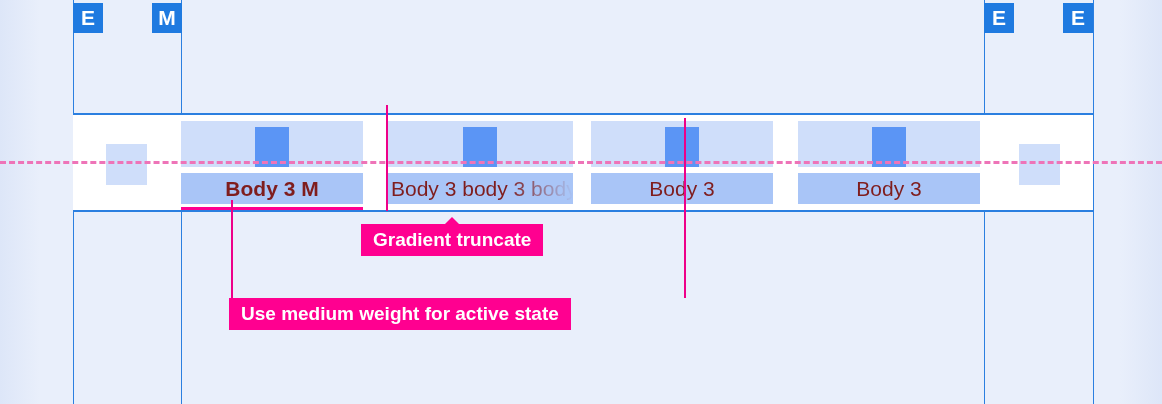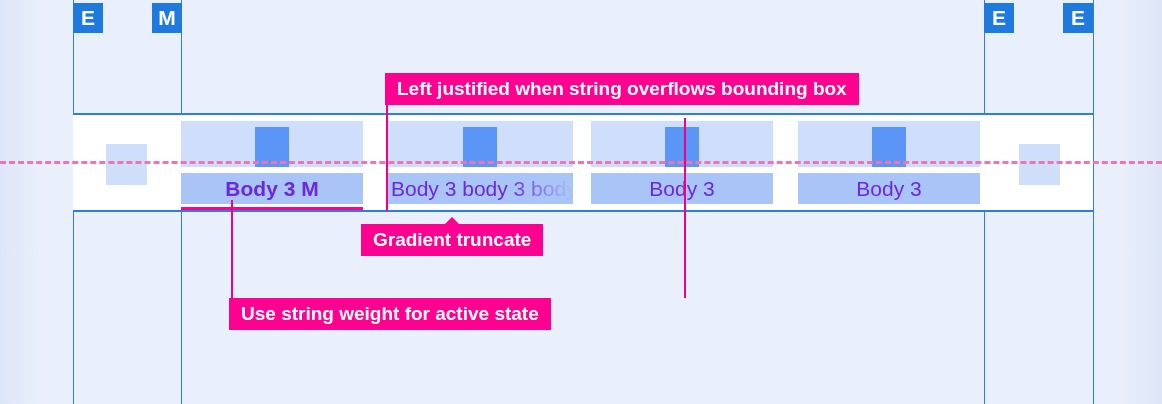--- a/index.html
+++ b/index.html
@@ -105,21 +105,21 @@
     overflow: hidden;
   }
   .tab .label {
     position: absolute;
     top: 0;
     left: 0;
     width: 100%;
     height: 31px;
     line-height: 31px;
     font-size: 21px;
-    color: #6d28d9;
+    color: #7f1d1d;
     text-align: center;
     white-space: nowrap;
   }
   .tab.active .label {
     font-weight: bold;
   }
   .tab .label.overflow {
     text-align: left;
     padding-left: 4px;
     box-sizing: border-box;
@@ -244,23 +244,22 @@
 
     </div>
   </div>
 
   <div id="centerline"></div>
 
   <div class="connector" style="left:386px; top:105px; height:106px"></div>
   <div class="connector" style="left:231px; top:200px; height:98px"></div>
   <div class="connector" style="left:684px; top:118px; height:180px"></div>
 
-  <div class="callout" style="left:385px; top:73px">Left justified when string overflows bounding box</div>
 
   <div class="callout" style="left:361px; top:224px">
     <span>Gradient truncate</span>
     <span class="nub up"></span>
   </div>
 
-  <div class="callout" style="left:229px; top:298px">Use string weight for active state</div>
+  <div class="callout" style="left:229px; top:298px">Use medium weight for active state</div>
 
 
 </div>
 
 </body></html>

